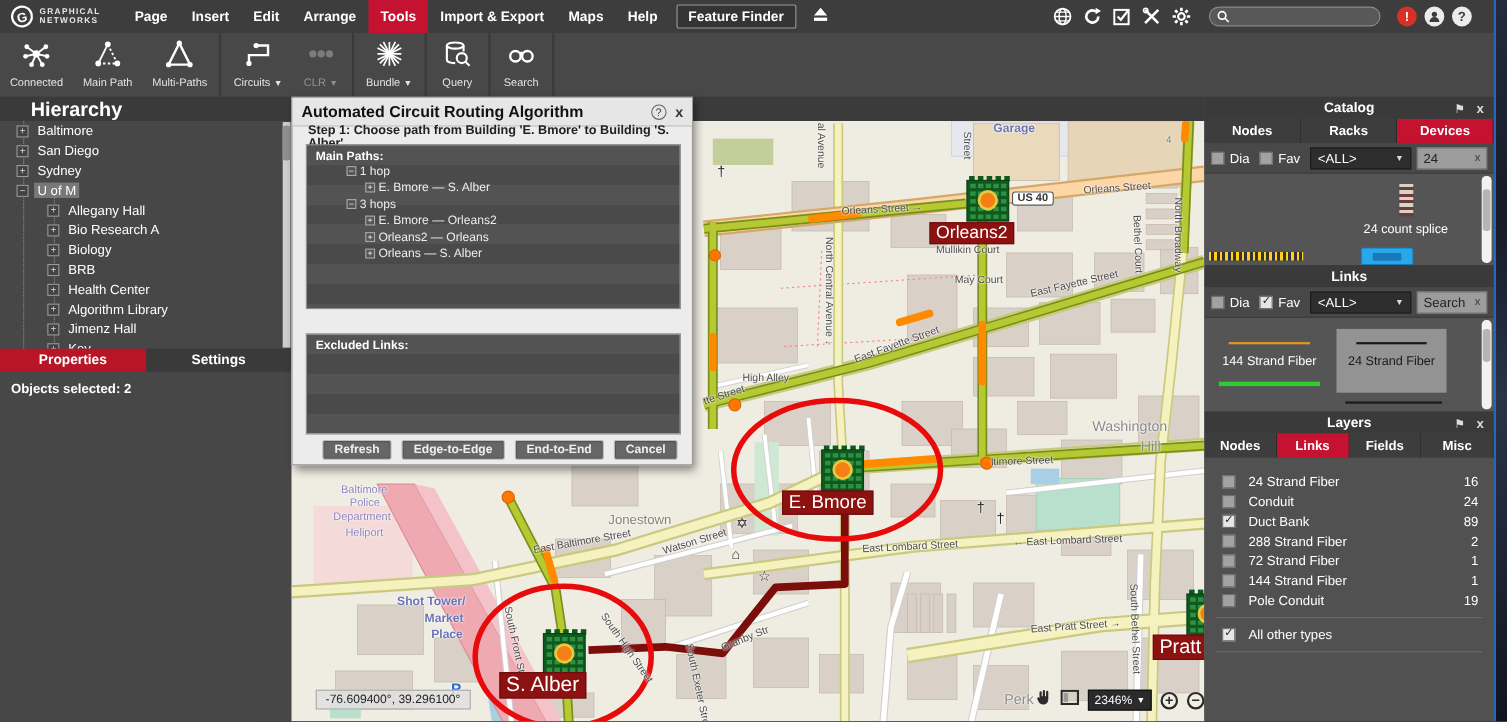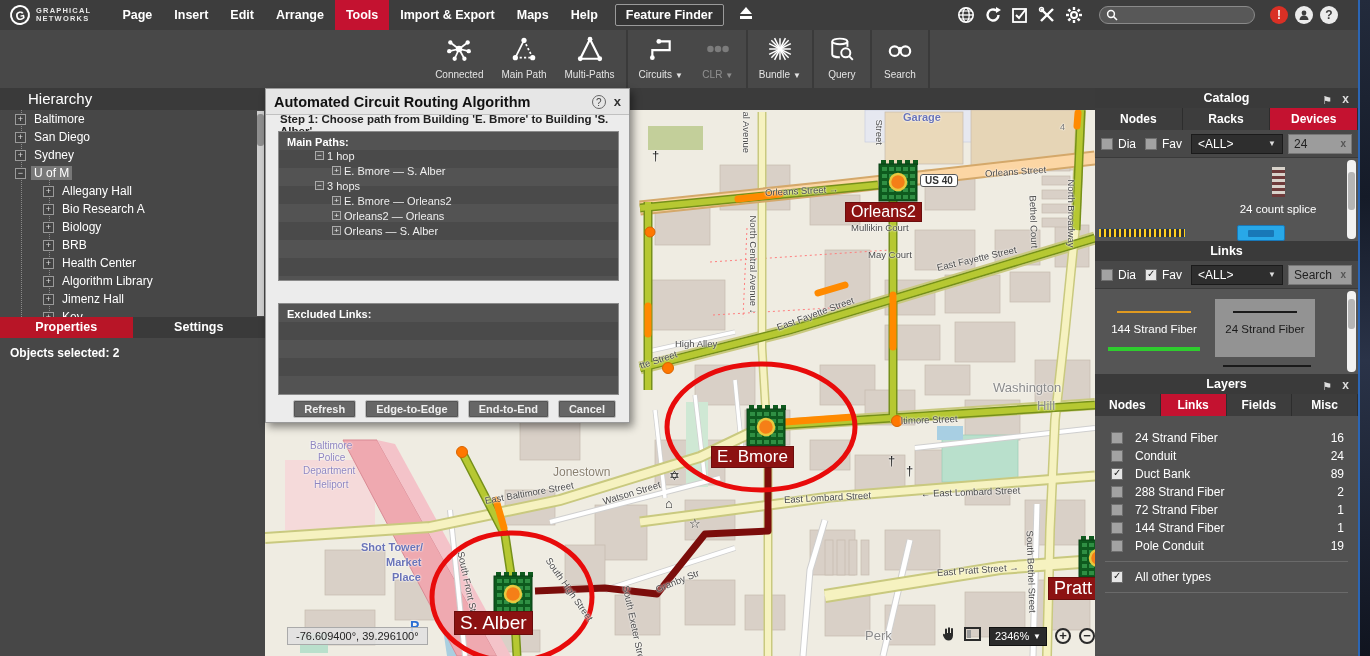--- a/index.html
+++ b/index.html
@@ -17,30 +17,30 @@
   #feature-finder{border:1px solid #9a9a9a;background:#343434;color:#fff;font-size:12.5px;font-weight:bold;padding:3px 10px;border-radius:2px;margin-left:6px;}
   #eject{margin-left:14px;}
   #menubar-right{position:absolute;right:20px;top:0;height:30px;display:flex;align-items:center;gap:7px;}
   .mb-ico{width:20px;height:20px;display:flex;align-items:center;justify-content:center;}
   #mb-search{width:156px;height:18px;border:1px solid #8a8a8a;border-radius:9px;background:#585858;display:flex;align-items:center;padding-left:6px;margin:0 8px;}
   .circ{width:18px;height:18px;border-radius:50%;display:flex;align-items:center;justify-content:center;font-weight:bold;font-size:12px;}
   .circ.alert{background:#d93025;color:#fff;}
   .circ.light{background:#ececec;color:#3d3d3d;}
 
   
-  #toolbar{position:absolute;left:0;top:30px;width:1358px;height:58px;background:#484848;display:flex;align-items:stretch;justify-content:center;}
+  #toolbar{position:absolute;left:0;top:30px;width:1358px;height:58px;background:#484848;display:flex;align-items:stretch;}
   .tb-item{display:flex;flex-direction:column;align-items:center;justify-content:flex-start;padding:6px 9px 0 9px;min-width:52px;}
   .tb-item .tb-label{color:#e4e4e4;font-size:10px;margin-top:3px;white-space:nowrap;}
   .tb-item.disabled{opacity:.45;}
   .tb-sep{width:2px;background:#3a3a3a;margin:0 2px;}
   .caret{font-size:8px;color:#e4e4e4;margin-left:3px;}
 
   
   #left-panel{position:absolute;left:0;top:88px;width:265px;height:568px;background:#474747;}
-  .panel-header{height:22px;background:#3a3a3a;color:#fff;font-size:15px;font-weight:normal;line-height:22px;}
+  .panel-header{height:22px;background:#3a3a3a;color:#fff;font-size:18px;font-weight:bold;line-height:22px;}
   #hier-header{padding-left:28px;}
   #tree{position:absolute;left:0;top:22px;width:265px;height:207px;overflow:hidden;}
   .tree-row{position:relative;height:18px;display:flex;align-items:center;color:#fff;font-size:12px;white-space:nowrap;}
   .expander{width:11px;height:11px;border:1px solid #9a9a9a;background:#424242;color:#ddd;font-size:9px;line-height:9px;text-align:center;margin-right:5px;flex:0 0 auto;}
   .tree-label{padding:0 3px;}
   .tree-label.selected{background:#787878;}
   .dotline{position:absolute;border-left:1px dotted #8a8a8a;}
   #hier-scroll{position:absolute;right:1px;top:23px;width:7px;height:205px;background:#cfcfcf;}
   #hier-thumb{position:absolute;left:0;top:3px;width:7px;height:32px;background:#8f8f8f;border-radius:3px;}
   #left-tabs{position:absolute;left:0;top:229px;width:265px;height:21px;display:flex;}
@@ -593,21 +593,21 @@
           <div class="street-label purple" style="left: 45px; top: 330px;">Baltimore</div>
           <div class="street-label purple" style="left: 53px; top: 342px;">Police</div>
           <div class="street-label purple" style="left: 38px; top: 355px;">Department</div>
           <div class="street-label purple" style="left: 49px; top: 369px;">Heliport</div>
           <div class="street-label" style="left: 672px; top: 457px; transform: rotate(-4deg);">East Pratt Street →</div>
           <div class="street-label" style="left: 765px; top: 415px; transform: rotate(88deg);">South Bethel Street</div>
           <div class="street-label" style="left: 196px; top: 436px; transform: rotate(78deg);">South Front St</div>
           <div class="street-label" style="left: 283px; top: 443px; transform: rotate(55deg);">South High Street</div>
           <div class="street-label" style="left: 361px; top: 470px; transform: rotate(78deg);">South Exeter Street</div>
           <div class="street-label" style="left: 391px; top: 474px; transform: rotate(-22deg);">Granby Str</div>
-          <div class="street-label big" style="left: 600px; top: 518px;">Perk</div>
+          <div class="street-label big" style="left: 648px; top: 518px;">Perk</div>
           <div class="street-label small" style="left: 795px; top: 12px;">4</div>
           <div class="street-label sym" style="left: 387px; top: 38px;">†</div>
           <div class="street-label sym" style="left: 623px; top: 343px;">†</div>
           <div class="street-label sym" style="left: 641px; top: 353px;">†</div>
           <div class="street-label sym" style="left: 404px; top: 358px;">✡</div>
           <div class="street-label sym" style="left: 424px; top: 406px;">☆</div>
           <div class="street-label sym" style="left: 400px; top: 386px;">⌂</div>
           <div class="street-label parking" style="left: 145px; top: 508px;">P</div>
         </div>
 

